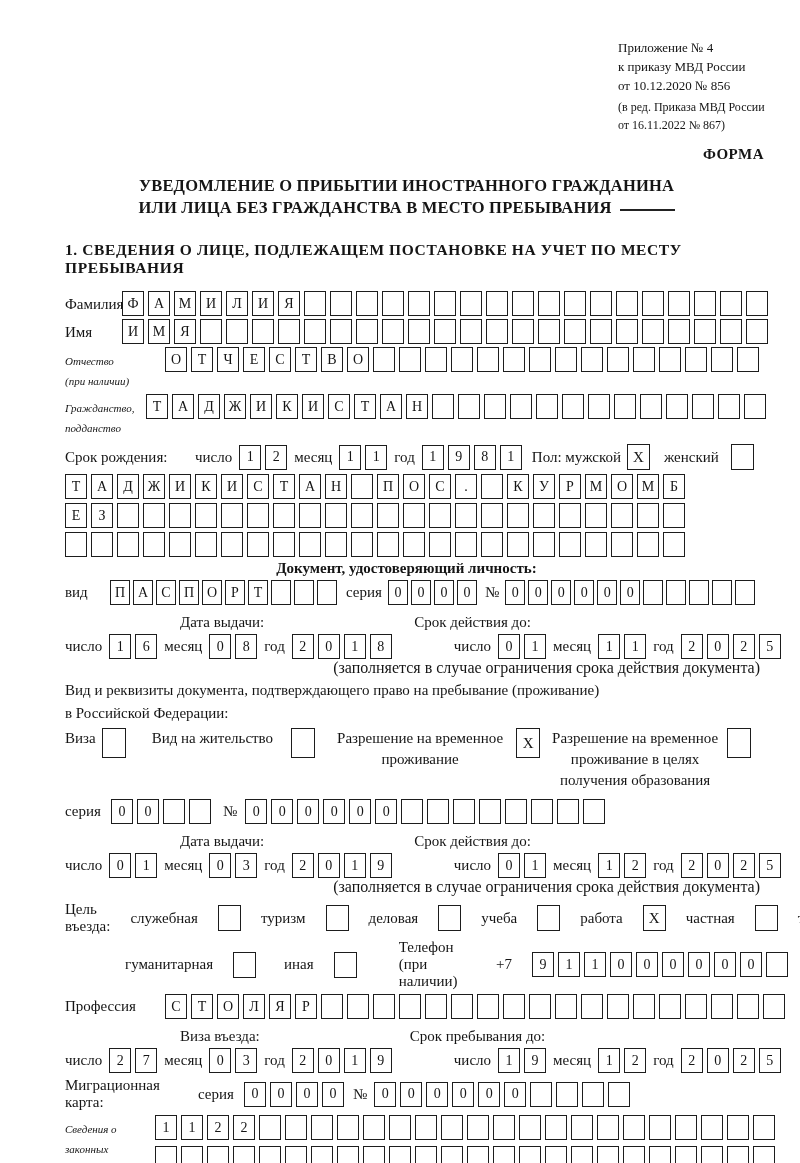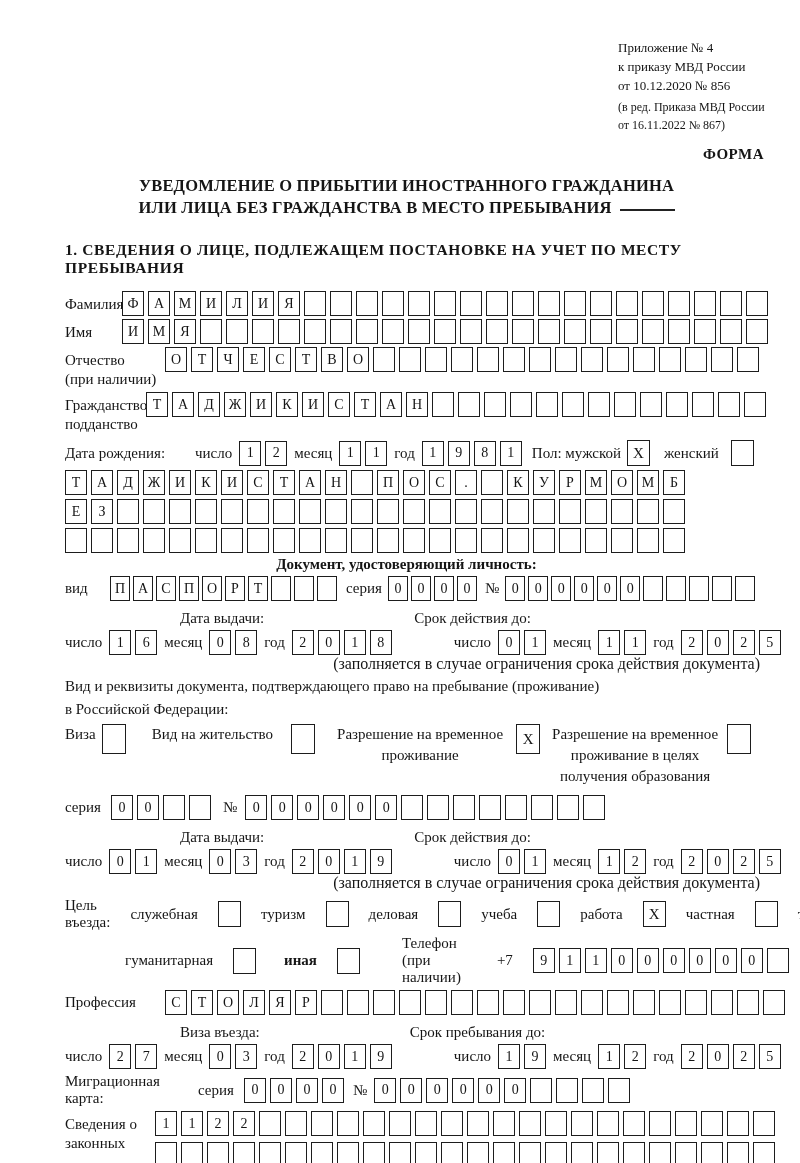--- a/index.html
+++ b/index.html
@@ -11,21 +11,21 @@
   
   .annex{margin-left:553px;font-size:13px;line-height:19px;}
   .edition{margin-left:553px;font-size:12px;line-height:18px;margin-top:3px;}
   .forma{margin-top:12px;margin-right:24px;text-align:right;font-weight:bold;font-size:15px;letter-spacing:.5px;}
   .title{margin-top:12px;text-align:center;font-weight:bold;font-size:16.5px;line-height:22px;letter-spacing:.2px;padding-right:40px;}
   .tline{display:inline-block;width:55px;border-bottom:2px solid #222;margin-left:8px;transform:translateY(-2px);}
   .section{margin-top:22px;font-weight:bold;font-size:15.5px;letter-spacing:.6px;}
   
   .frow{display:flex;align-items:flex-start;margin-top:3px;}
   .flabel{font-size:15px;line-height:19px;padding-top:4px;flex:none;}
-  .sub{font-size:15px;line-height:19px;}
+  .sub{font-size:11px;line-height:19px;font-style:italic;}
   .lw-fam{width:57px}.lw-pat{width:100px}.lw-cit{width:81px}.lw-bp{width:110px}
   .lw-vid{width:45px}.lw-prof{width:100px}.lw-rep{width:90px}.lw-mig{width:133px}
   
   .cellrow{display:inline-flex;gap:4px;flex:none;}
   .cell{
     box-sizing:border-box;flex:none;width:22px;height:25px;border:1.6px solid #1d1d1d;
     display:inline-flex;align-items:center;justify-content:center;
     font-size:14px;line-height:1;background:#fff;
   }
   .sm .cell{width:20px;}
@@ -195,21 +195,21 @@
         <span class="cell"></span>
         <span class="cell"></span>
         <span class="cell"></span>
         <span class="cell"></span>
         <span class="cell"></span>
         <span class="cell"></span>
       </span>
   </div>
 
   <div class="frow mt6" style="align-items:center;">
-    <span class="dlab" style="width:130px;">Дата рождения:</span>
+    <span class="dlab" style="width:130px;">Срок рождения:</span>
     <span class="dgroup">
       <span class="dlab">число</span>
       <span class="cellrow">
           <span class="cell">1</span>
           <span class="cell">2</span>
         </span>
       <span class="dlab">месяц</span>
       <span class="cellrow">
           <span class="cell">1</span>
           <span class="cell">1</span>
@@ -511,21 +511,21 @@
     <span>работа</span>
     <span class="cell cb">X</span>
     <span>частная</span>
     <span class="cell cb"></span>
     <span>транзит</span>
     <span class="cell cb"></span>
   </div>
   <div class="purpose" style="margin-top:4px;margin-left:60px;">
     <span>гуманитарная</span>
     <span class="cell cb"></span>
-    <span style="margin-left:8px;font-weight:bold;">иная</span>
+    <span style="margin-left:8px;">иная</span>
     <span class="cell cb"></span>
     <span style="margin-left:22px;">Телефон (при наличии)</span>
     <span style="margin-left:16px;">+7</span>
     <span class="cellrow">
         <span class="cell">9</span>
         <span class="cell">1</span>
         <span class="cell">1</span>
         <span class="cell">0</span>
         <span class="cell">0</span>
         <span class="cell">0</span>

